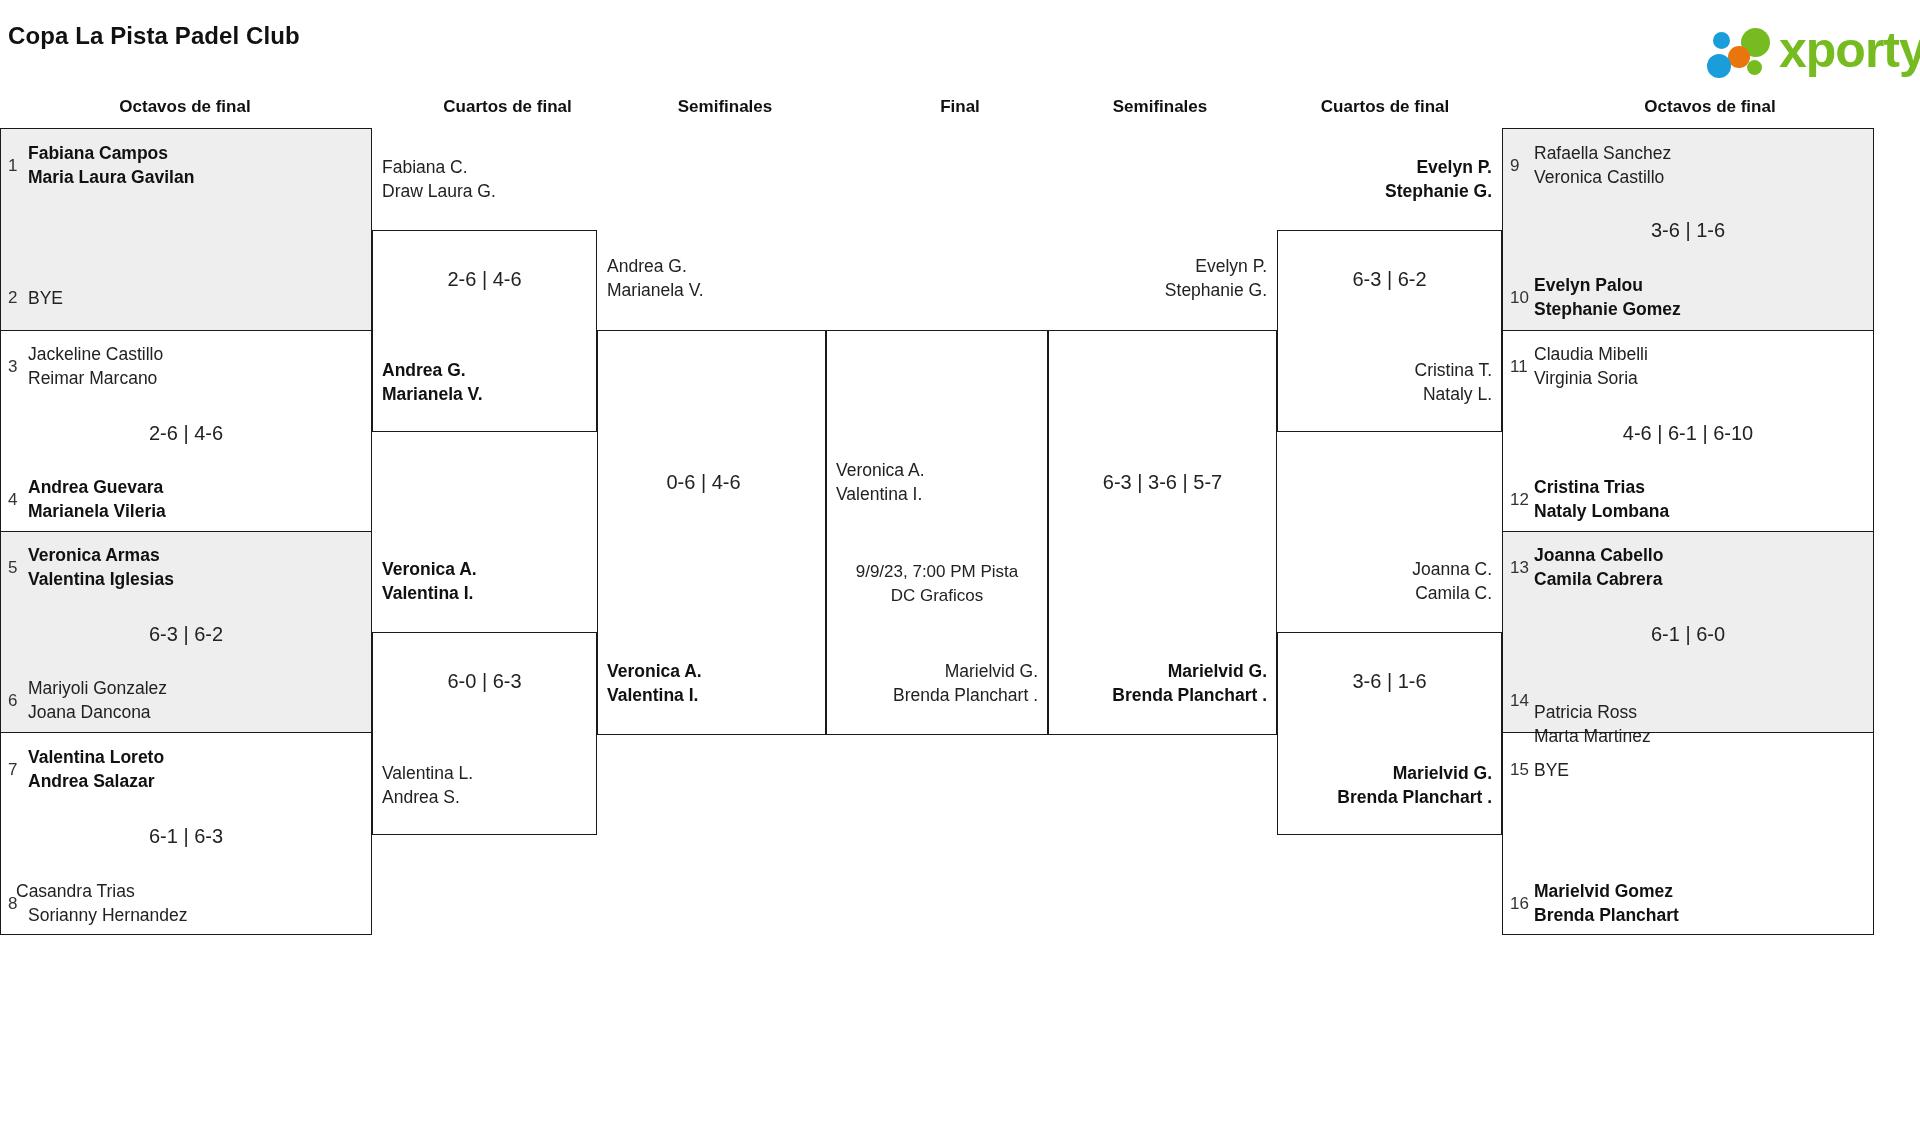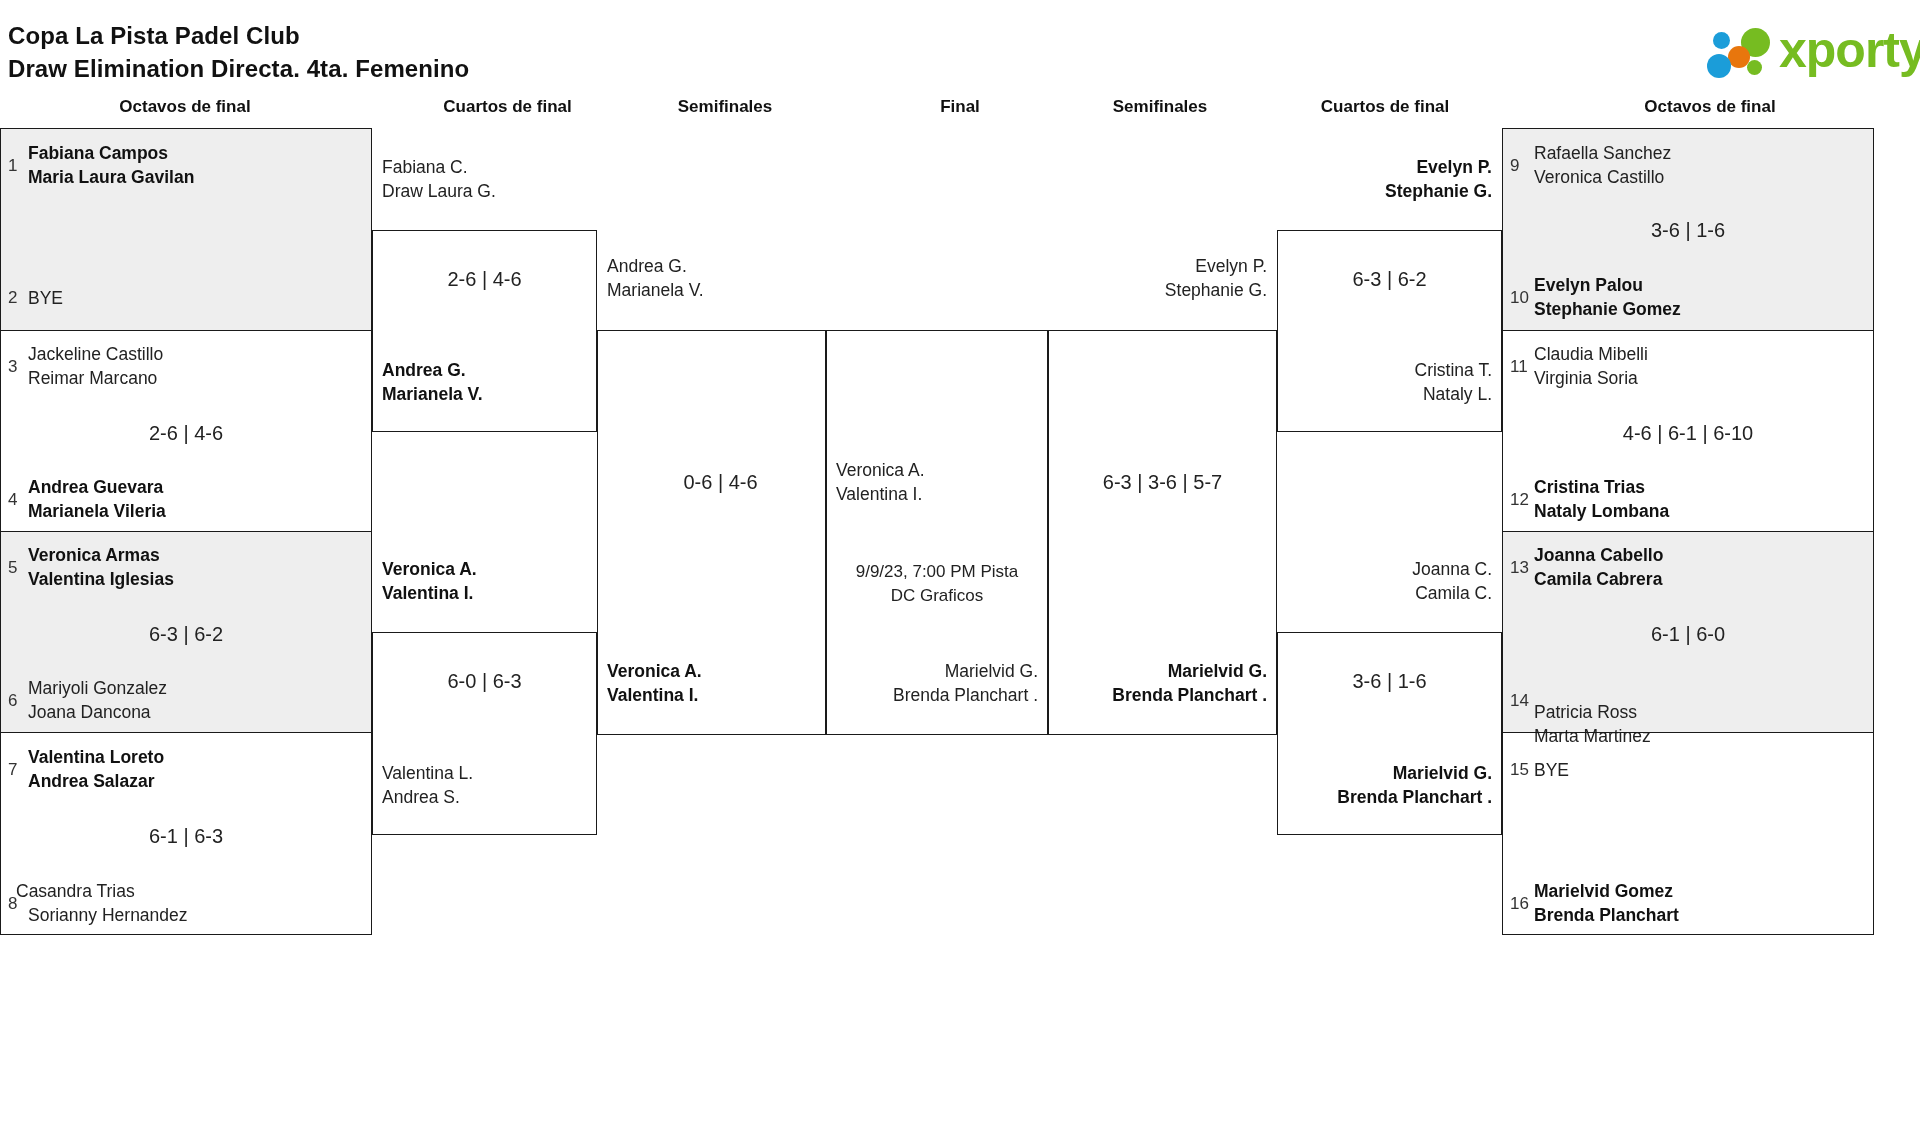--- a/index.html
+++ b/index.html
@@ -32,21 +32,20 @@
   .label.right{text-align:right;}
   .final-meta{position:absolute;font-size:17px;line-height:24px;text-align:center;color:#222;}
 </style>
 </head>
 <body>
 
 <div id="header">
 
   <div id="title-block">
     <div class="title-line">Copa La Pista Padel Club</div>
-    <div class="title-line">Draw Elimination Directa. 4ta. Femenino</div>
   </div>
 
   <div id="logo">
     <div id="logo-dots">
       <div class="dot" style="left:6px;top:4px;width:17px;height:17px;background:#1b9dd9;"></div>
       <div class="dot" style="left:34px;top:0px;width:29px;height:29px;background:#76bc21;"></div>
       <div class="dot" style="left:21px;top:18px;width:22px;height:22px;background:#e8760d;"></div>
       <div class="dot" style="left:0px;top:26px;width:24px;height:24px;background:#1b9dd9;"></div>
       <div class="dot" style="left:40px;top:32px;width:15px;height:15px;background:#76bc21;"></div>
     </div>
@@ -107,21 +106,21 @@
 <div class="box" style="left:372px;top:632px;width:225px;height:203px;"></div>
 <div class="label win" style="left:382px;top:557px;">Veronica A.</div>
 <div class="label win" style="left:382px;top:581px;">Valentina I.</div>
 <div class="score" style="left:372px;top:670px;width:225px;">6-0 | 6-3</div>
 <div class="label" style="left:382px;top:761px;">Valentina L.</div>
 <div class="label" style="left:382px;top:785px;">Andrea S.</div>
 
 <div class="box" style="left:597px;top:330px;width:229px;height:405px;"></div>
 <div class="label" style="left:607px;top:254px;">Andrea G.</div>
 <div class="label" style="left:607px;top:278px;">Marianela V.</div>
-<div class="score" style="left:597px;top:471px;width:213px;padding-left:17px;">0-6 | 4-6</div>
+<div class="score" style="left:597px;top:471px;width:213px;">0-6 | 4-6</div>
 <div class="label win" style="left:607px;top:659px;">Veronica A.</div>
 <div class="label win" style="left:607px;top:683px;">Valentina I.</div>
 
 <div class="box" style="left:826px;top:330px;width:222px;height:405px;"></div>
 <div class="label" style="left:836px;top:458px;">Veronica A.</div>
 <div class="label" style="left:836px;top:482px;">Valentina I.</div>
 <div class="final-meta" style="left:826px;top:560px;width:222px;">9/9/23, 7:00 PM Pista</div>
 <div class="final-meta" style="left:826px;top:584px;width:222px;">DC Graficos</div>
 <div class="label right" style="left:826px;top:659px;width:212px;">Marielvid G.</div>
 <div class="label right" style="left:826px;top:683px;width:212px;">Brenda Planchart .</div>

